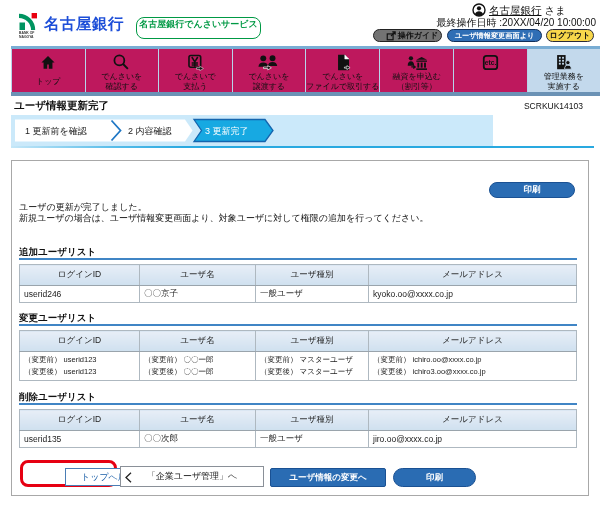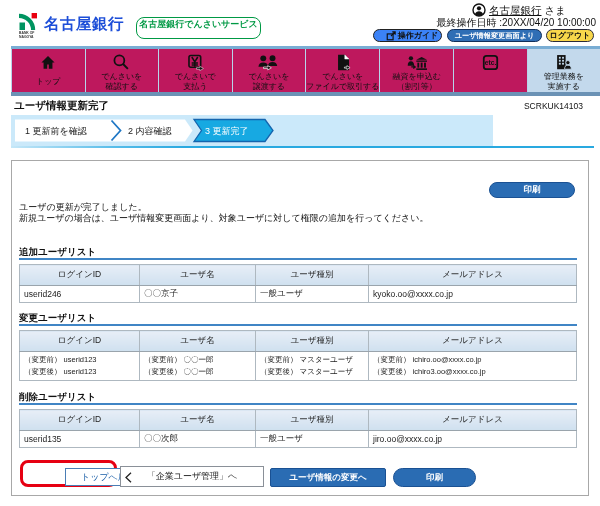--- a/index.html
+++ b/index.html
@@ -51,21 +51,21 @@
 
 <div class="abs" style="left:472px;top:3px;width:14px;height:14px;">
 <svg width="14" height="14" viewBox="0 0 14 14">
 <circle cx="7" cy="7" r="6" fill="none" stroke="#111" stroke-width="1.4"></circle>
 <circle cx="7" cy="5.3" r="2.1" fill="#111"></circle>
 <path d="M2.8 11.2 Q4 8.2 7 8.2 Q10 8.2 11.2 11.2 A6 6 0 0 1 2.8 11.2 Z" fill="#111"></path>
 </svg></div>
 <div class="abs" style="left:489px;top:4px;font-size:10.5px;color:#111;white-space:nowrap;"><span style="text-decoration:underline;">名古屋銀行</span> さま</div>
 <div class="abs" style="right:4px;top:16px;font-size:10px;color:#111;white-space:nowrap;">最終操作日時 :20XX/04/20 10:00:00</div>
 
-<div class="pill" style="left:373px;top:29px;width:69px;height:13px;background:#3b82f6;border:1.5px solid #222;color:#111;padding-left:9px;">
+<div class="pill" style="left:373px;top:29px;width:69px;height:13px;background:#737373;border:1.5px solid #222;color:#111;padding-left:9px;">
 <svg width="10" height="10" viewBox="0 0 12 12" style="margin-right:2px;">
 <rect x="1.5" y="3.5" width="7" height="7" fill="none" stroke="#111" stroke-width="1.4"></rect>
 <path d="M6 6 L10.5 1.5 M7.5 1 L11 1 L11 4.5" fill="none" stroke="#111" stroke-width="1.4"></path>
 </svg>操作ガイド</div>
 <div class="pill" style="left:447px;top:29px;width:95px;height:13px;background:#2f6eb5;border:1.5px solid #122f5a;color:#fff;font-size:7.2px;">ユーザ情報変更画面より</div>
 <div class="pill" style="left:546px;top:29px;width:48px;height:13px;background:#f8d74b;border:1.5px solid #2b2b3a;color:#111;">ログアウト</div>
 
 <div id="nav">
 <div id="navtop"></div>
 <div id="navrow">

